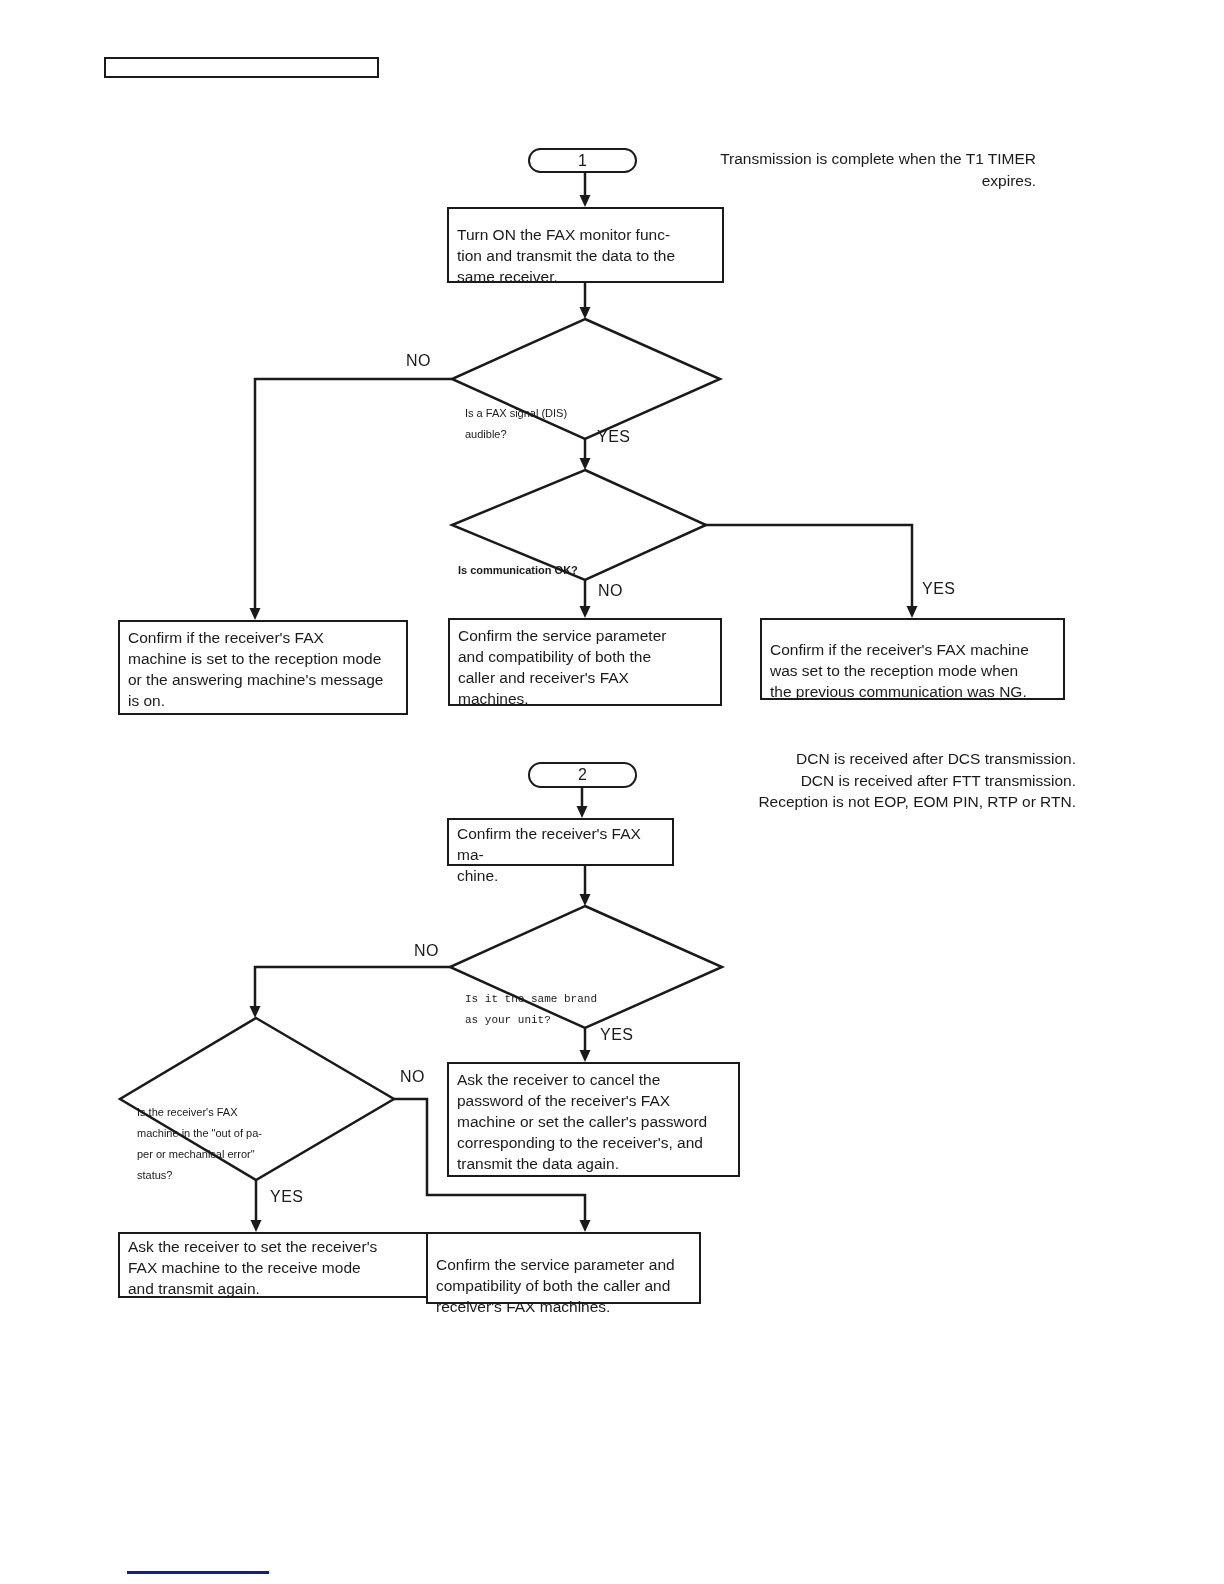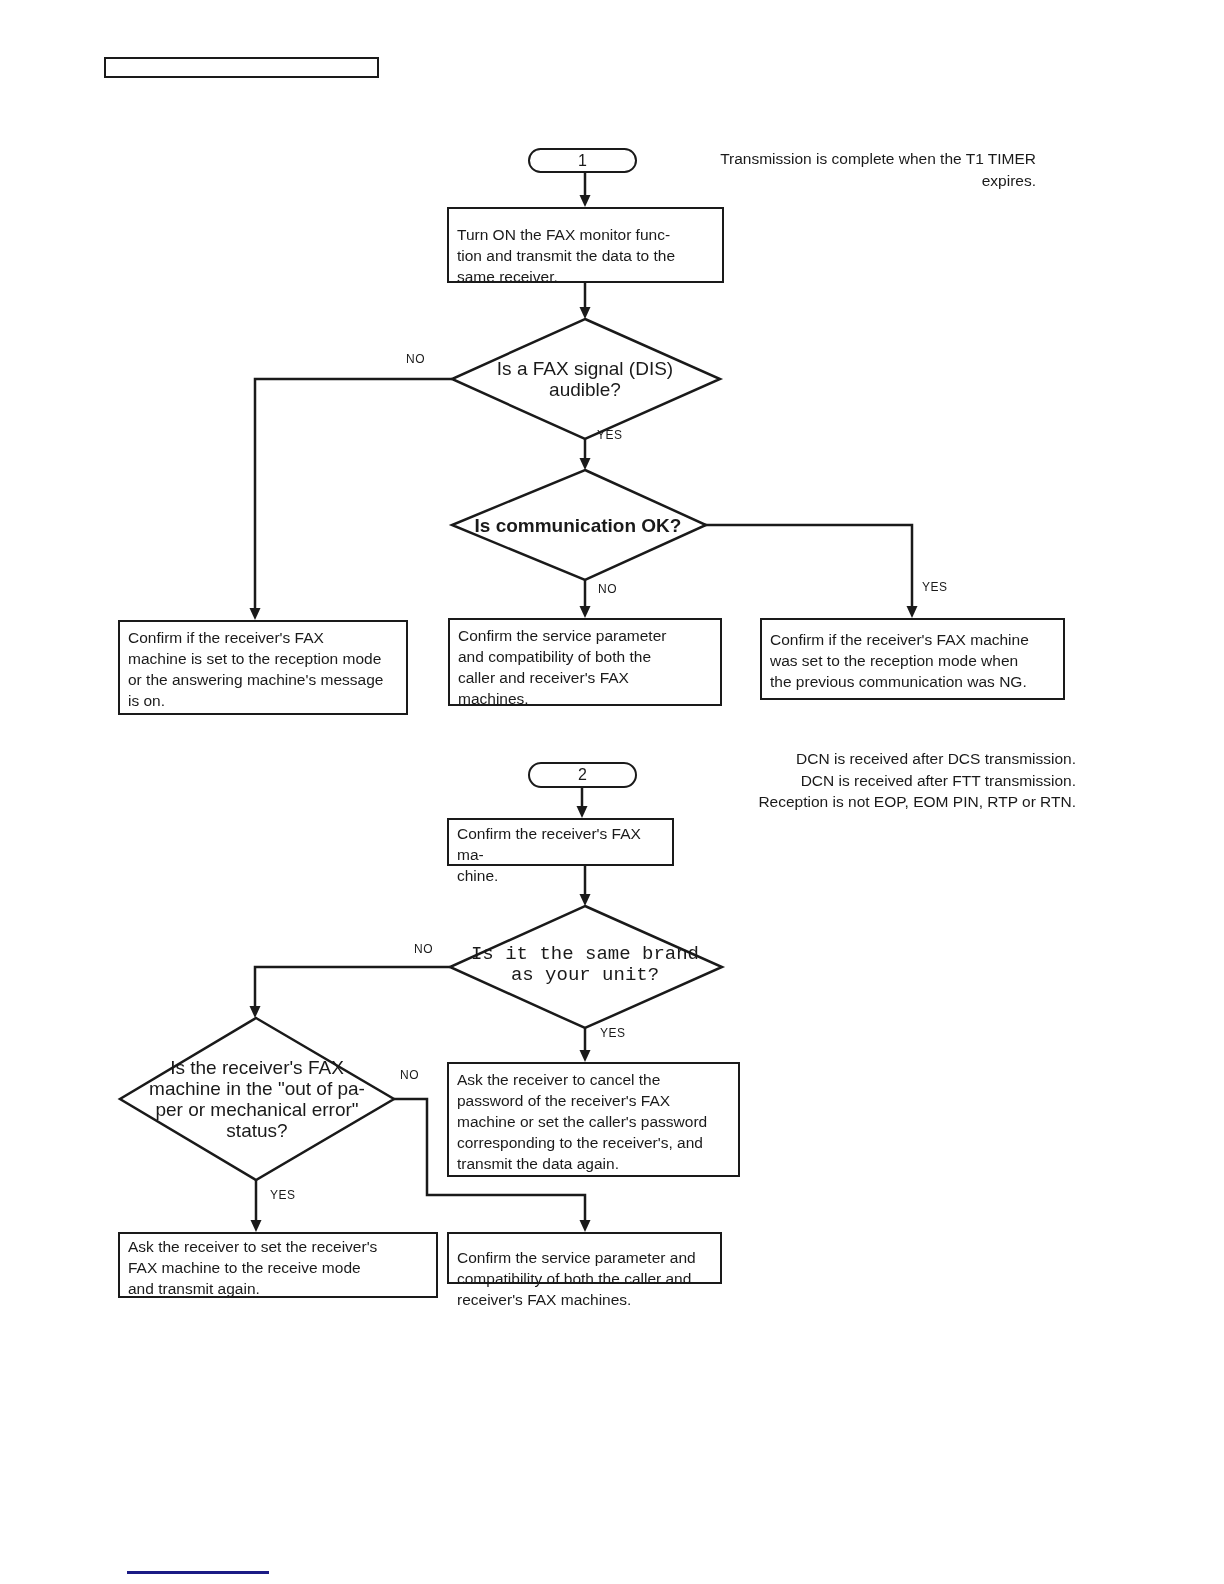--- a/index.html
+++ b/index.html
@@ -14,29 +14,29 @@
     background:#ffffff;border:2.5px solid #1a1a1a;
     font-size:15.5px;line-height:21px;white-space:pre-line;
     padding:5px 8px;text-align:left;
   }
   .oval{
     background:#ffffff;border:2.5px solid #1a1a1a;border-radius:13px;
     display:flex;align-items:center;justify-content:center;
     font-size:16px;
   }
   .dlabel{
-    position:absolute;z-index:2;text-align:center;white-space:pre-line;
-    font-size:19px;line-height:21px;
+    position:absolute;z-index:2;white-space:pre-line;
+    font-size:11px;line-height:21px;margin-top:45px;
   }
   .note{
     position:absolute;z-index:2;text-align:right;white-space:pre-line;
     font-size:15.5px;line-height:21.5px;
   }
   .yn{
-    position:absolute;z-index:2;font-size:12px;letter-spacing:0.5px;
+    position:absolute;z-index:2;font-size:16px;letter-spacing:0.5px;
   }
   .headerbox{
     position:absolute;z-index:2;border:2px solid #1a1a1a;background:#ffffff;
   }
   .footer-line{position:absolute;z-index:2;height:3px;}
 </style>
 </head>
 <body>
 
 <div class="page">
@@ -100,21 +100,21 @@
   <div class="yn" style="left:922px;top:580px;">YES</div>
 
   <div class="node pbox" style="left:118px;top:620px;width:290px;height:95px;">Confirm if the receiver's FAX
 machine is set to the reception mode
 or the answering machine's message
 is on.</div>
   <div class="node pbox" style="left:448px;top:618px;width:274px;height:88px;">Confirm the service parameter
 and compatibility of both the
 caller and receiver's FAX
 machines.</div>
-  <div class="node pbox" style="left:760px;top:618px;width:305px;height:82px;padding-top:9px;">Confirm if the receiver's FAX machine
+  <div class="node pbox" style="left:760px;top:618px;width:305px;height:82px;padding-top:19px;">Confirm if the receiver's FAX machine
 was set to the reception mode when
 the previous communication was NG.</div>
 
   <div class="node oval" style="left:528px;top:762px;width:109px;height:26px;">
     <span>2</span>
   </div>
   <div class="note" style="left:656px;top:748px;width:420px;">DCN is received after DCS transmission.
 DCN is received after FTT transmission.
 Reception is not EOP, EOM PIN, RTP or RTN.</div>
 
@@ -134,19 +134,19 @@
   <div class="yn" style="left:270px;top:1188px;">YES</div>
 
   <div class="node pbox" style="left:118px;top:1232px;width:320px;height:66px;padding-top:2px;">Ask the receiver to set the receiver's
 FAX machine to the receive mode
 and transmit again.</div>
   <div class="node pbox" style="left:447px;top:1062px;width:293px;height:115px;">Ask the receiver to cancel the
 password of the receiver's FAX
 machine or set the caller's password
 corresponding to the receiver's, and
 transmit the data again.</div>
-  <div class="node pbox" style="left:447px;top:1232px;width:275px;height:52px;padding-top:13px;">Confirm the service parameter and
+  <div class="node pbox" style="left:426px;top:1232px;width:275px;height:72px;padding-top:20px;">Confirm the service parameter and
 compatibility of both the caller and
 receiver's FAX machines.</div>
 
   <div class="footer-line" style="left: 127px; top: 1571px; width: 142px; background: rgb(27, 27, 133);"></div>
 
 </div>
 
 </body></html>

